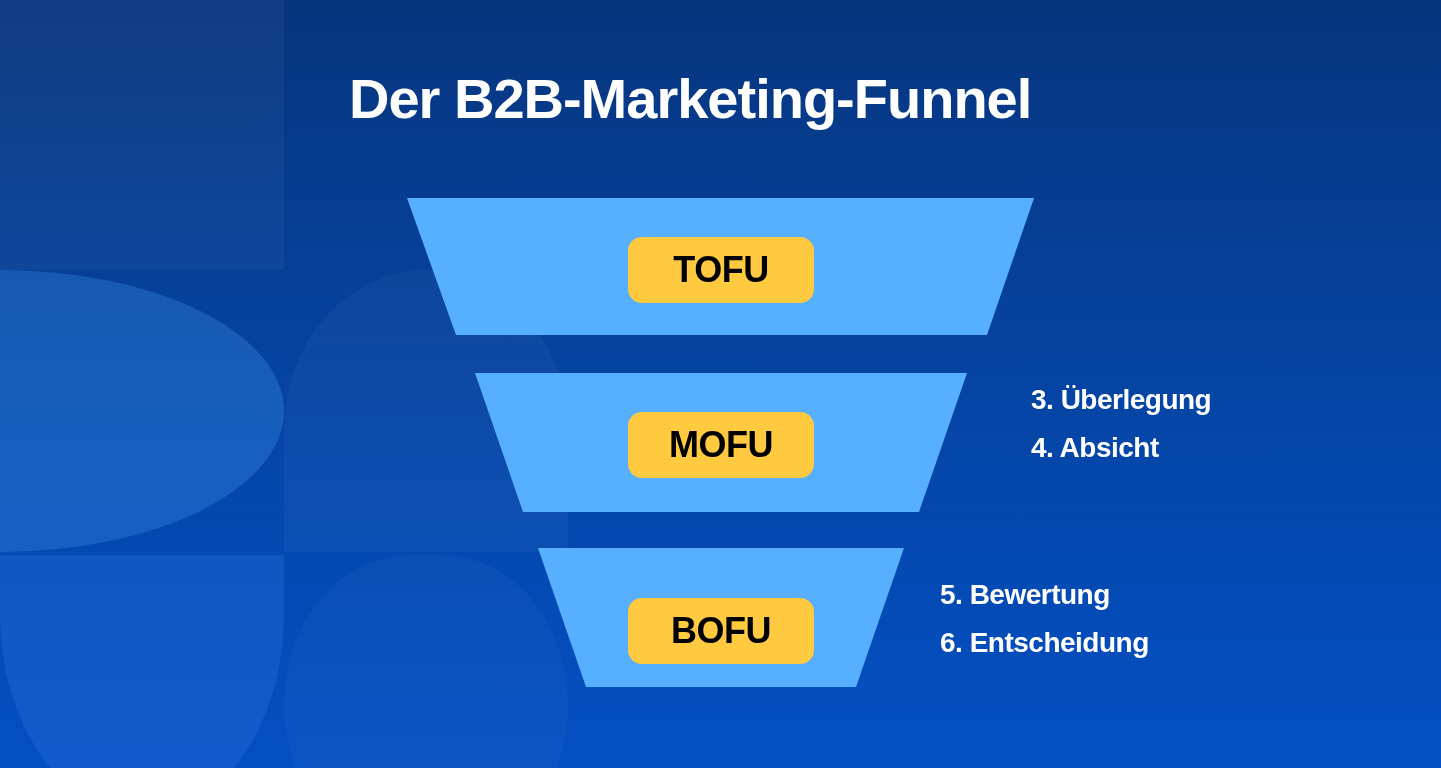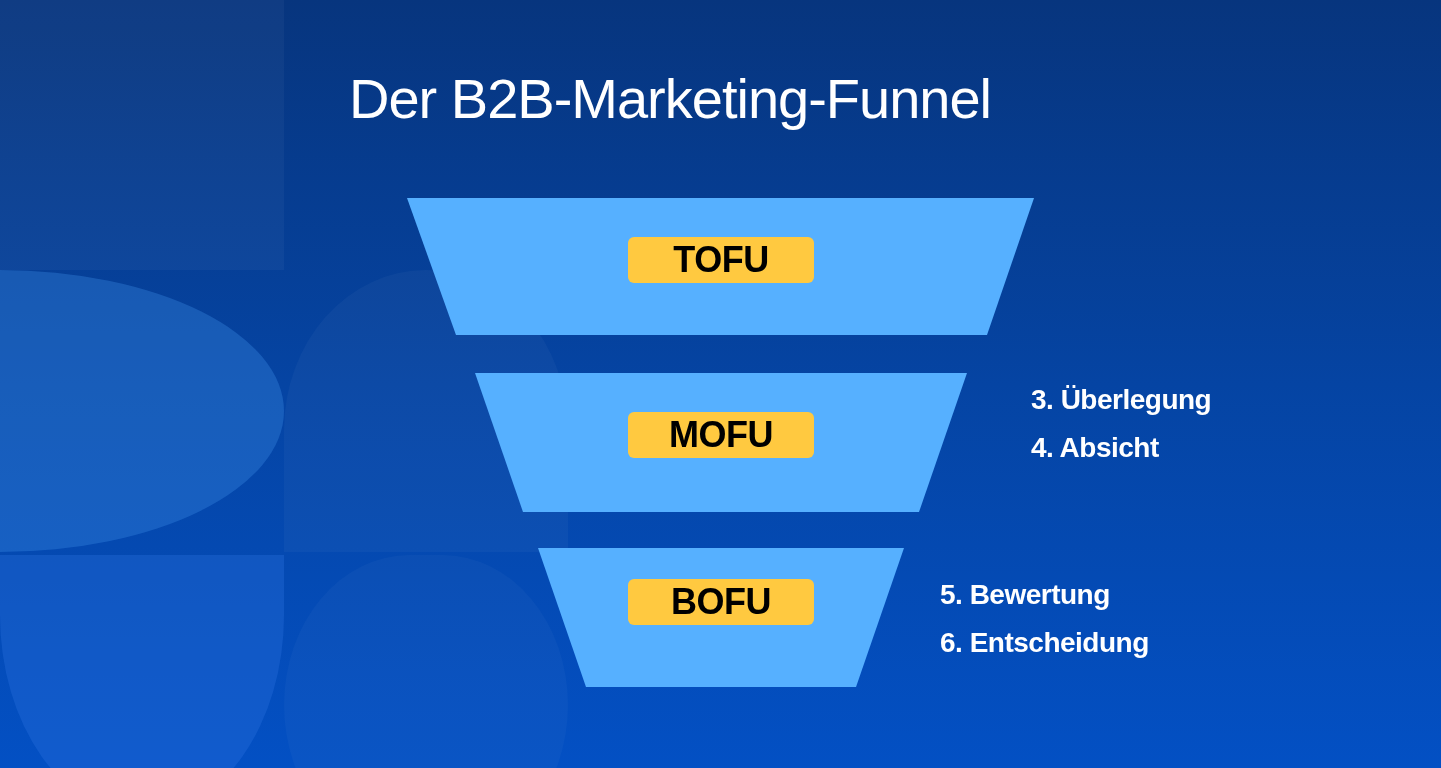--- a/index.html
+++ b/index.html
@@ -45,35 +45,35 @@
     .s5 {
       left: 284px; top: 555px; width: 284px; height: 300px;
       border-radius: 142px 142px 142px 142px / 170px 170px 170px 170px;
       background: rgba(255,255,255,0.03);
     }
     .title {
       position: absolute;
       left: 349px;
       top: 66px;
       font-size: 56px;
-      font-weight: normal;
+      font-weight: bold;
       color: #FFFFFF;
       letter-spacing: -1px;
       white-space: nowrap;
     }
     .funnel-svg {
       position: absolute;
       left: 0; top: 0;
     }
     .badge {
       position: absolute;
       left: 628px;
       width: 186px;
-      height: 46px;
-      border-radius: 6px;
+      height: 66px;
+      border-radius: 14px;
       background: #FFC940;
       color: #000;
       font-weight: bold;
       font-size: 36px;
       display: flex;
       align-items: center;
       justify-content: center;
       letter-spacing: -0.5px;
     }
     .stage-list {
@@ -101,21 +101,21 @@
 <div class="title">Der B2B-Marketing-Funnel</div>
 
 <svg class="funnel-svg" width="1441" height="768">
   <polygon points="407,198 1034,198 987,335 456,335" fill="#56B0FF"></polygon>
   <polygon points="475,373 967,373 919,512 523,512" fill="#56B0FF"></polygon>
   <polygon points="538,548 904,548 856,687 586,687" fill="#56B0FF"></polygon>
 </svg>
 
 <div class="badge" style="top:237px;">TOFU</div>
 <div class="badge" style="top:412px;">MOFU</div>
-<div class="badge" style="top:579px;">BOFU</div>
+<div class="badge" style="top:598px;">BOFU</div>
 
 <div class="stage-list" style="left:1065px; top:224px;">
 </div>
 
 <div class="stage-list" style="left:1009px; top:376px;margin-left:22px;">
   <div>3. Überlegung</div>
   <div>4. Absicht</div>
 </div>
 
 <div class="stage-list" style="left:940px; top:571px;">

